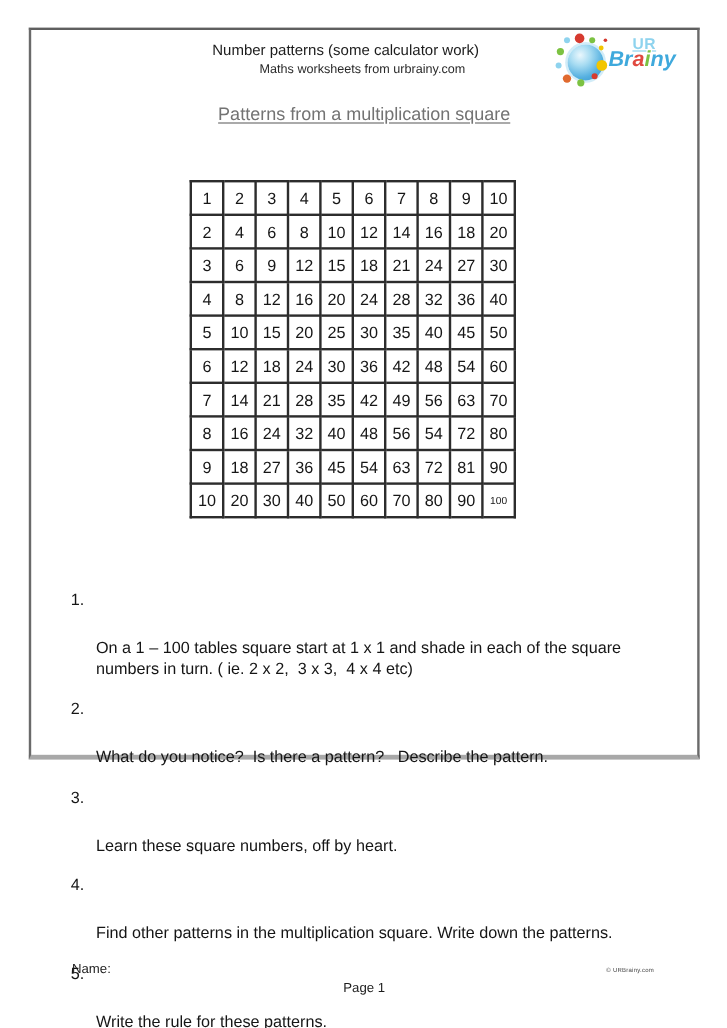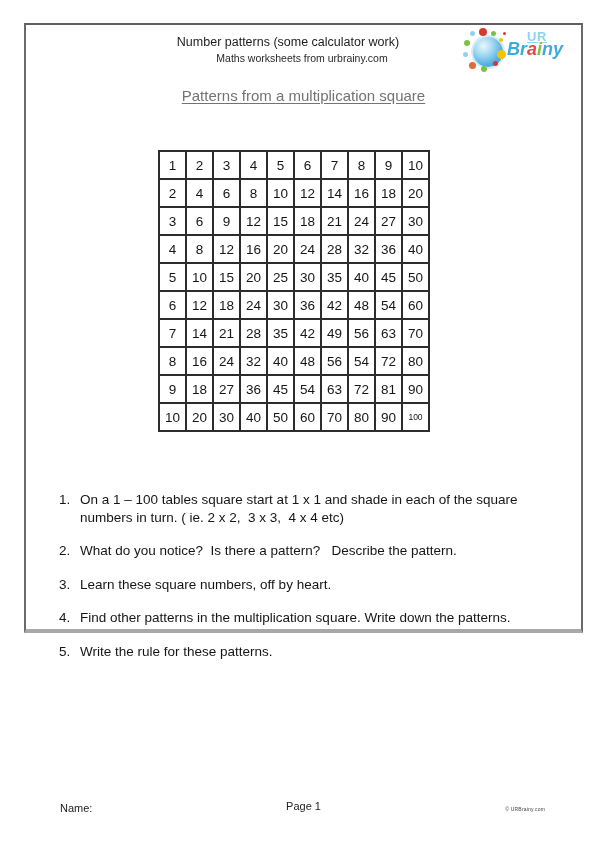--- a/index.html
+++ b/index.html
@@ -37,25 +37,25 @@
   table.mult { position: absolute; left: 132px; top: 125px; border-collapse: collapse; }
   table.mult td {
     width: 27px; height: 28px; border: 2px solid #2c2c2c; text-align: center; vertical-align: middle;
     font-size: 13.5px; color: #161616; padding: 0;
   }
   table.mult td.small { font-size: 8.5px; margin-top: 32px; }
   
   .questions { position: absolute; left: 33px; top: 466px; width: 496px; list-style: none; }
   .q-item { display: flex; margin-bottom: 16px; font-size: 13.5px; line-height: 17.5px; color: #151515; }
   .q-num { width: 21px; flex: 0 0 21px; }
-  .q-text { flex: 1; white-space: pre-wrap; }
+  .q-text { flex: 1; white-space: pre-wrap; margin-top: 40px; }
   
   .footer { position: absolute; left: 0; top: 775px; width: 100%; height: 20px; font-size: 11px; color: #1c1c1c; }
   .f-name { position: absolute; left: 34px; top: 2px; }
-  .f-page { position: absolute; left: 0; top: 0; width: 100%; text-align: center; }
+  .f-page { position: absolute; left: 0; top: 18px; width: 100%; text-align: center; }
   .f-copy { position: absolute; right: 36px; top: 6px; font-size: 5px; color: #444; letter-spacing: 0.2px; }
 </style>
 </head>
 <body>
 
 <div class="canvas">
   <div class="page">
 
     <div class="header-text">
       <div class="h-title">Number patterns (some calculator work)</div>

